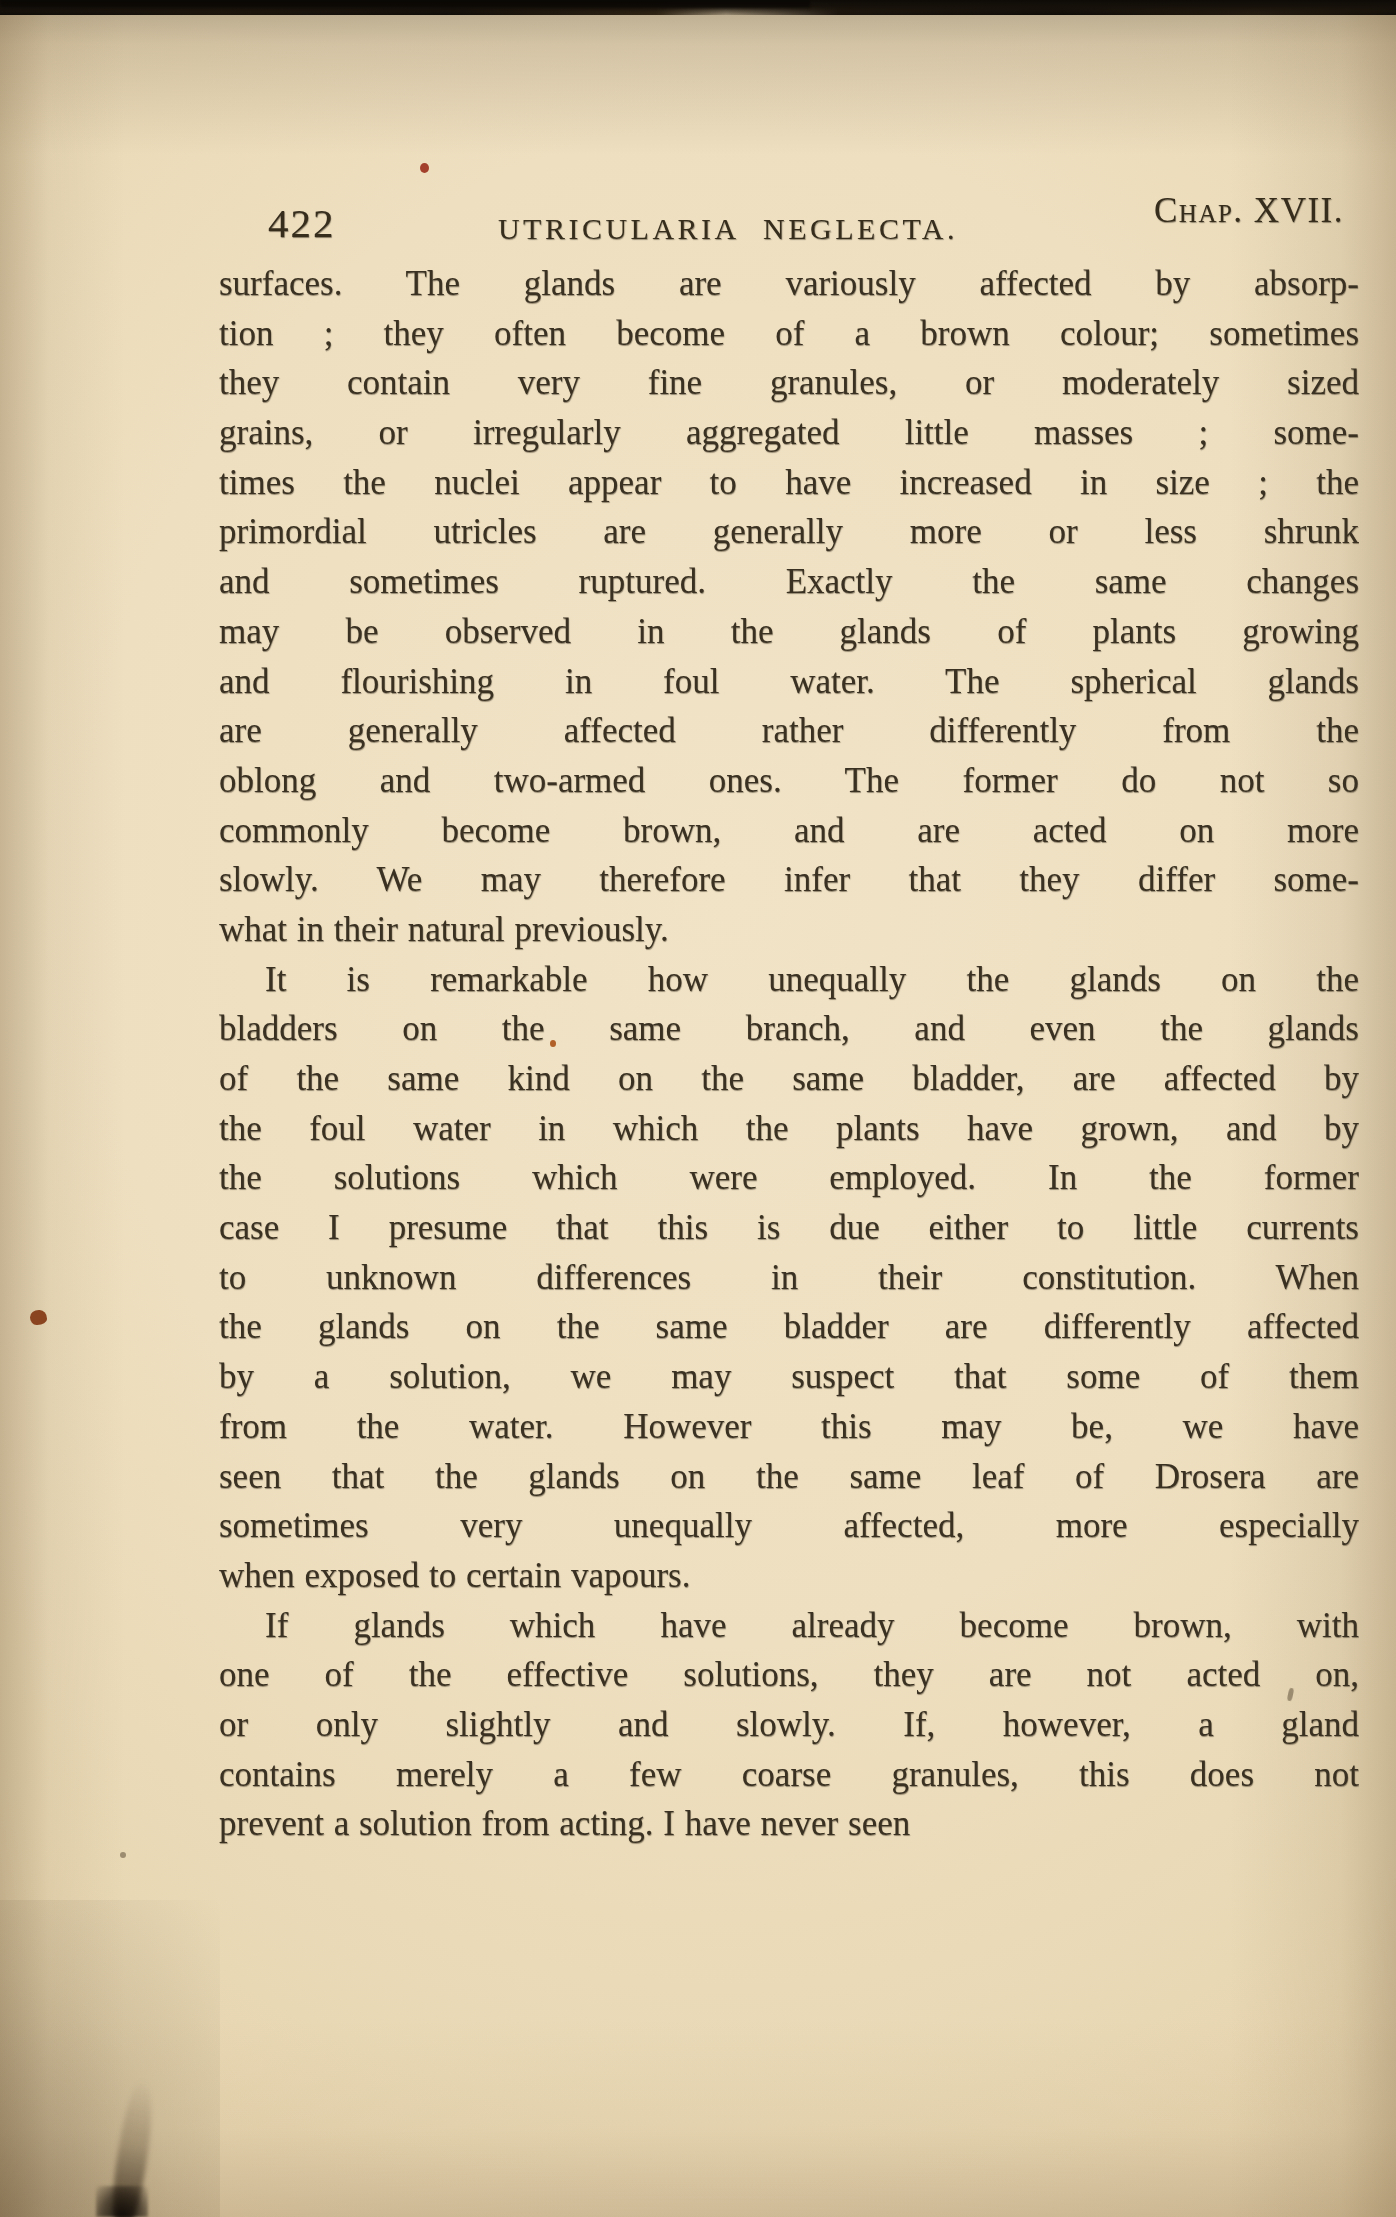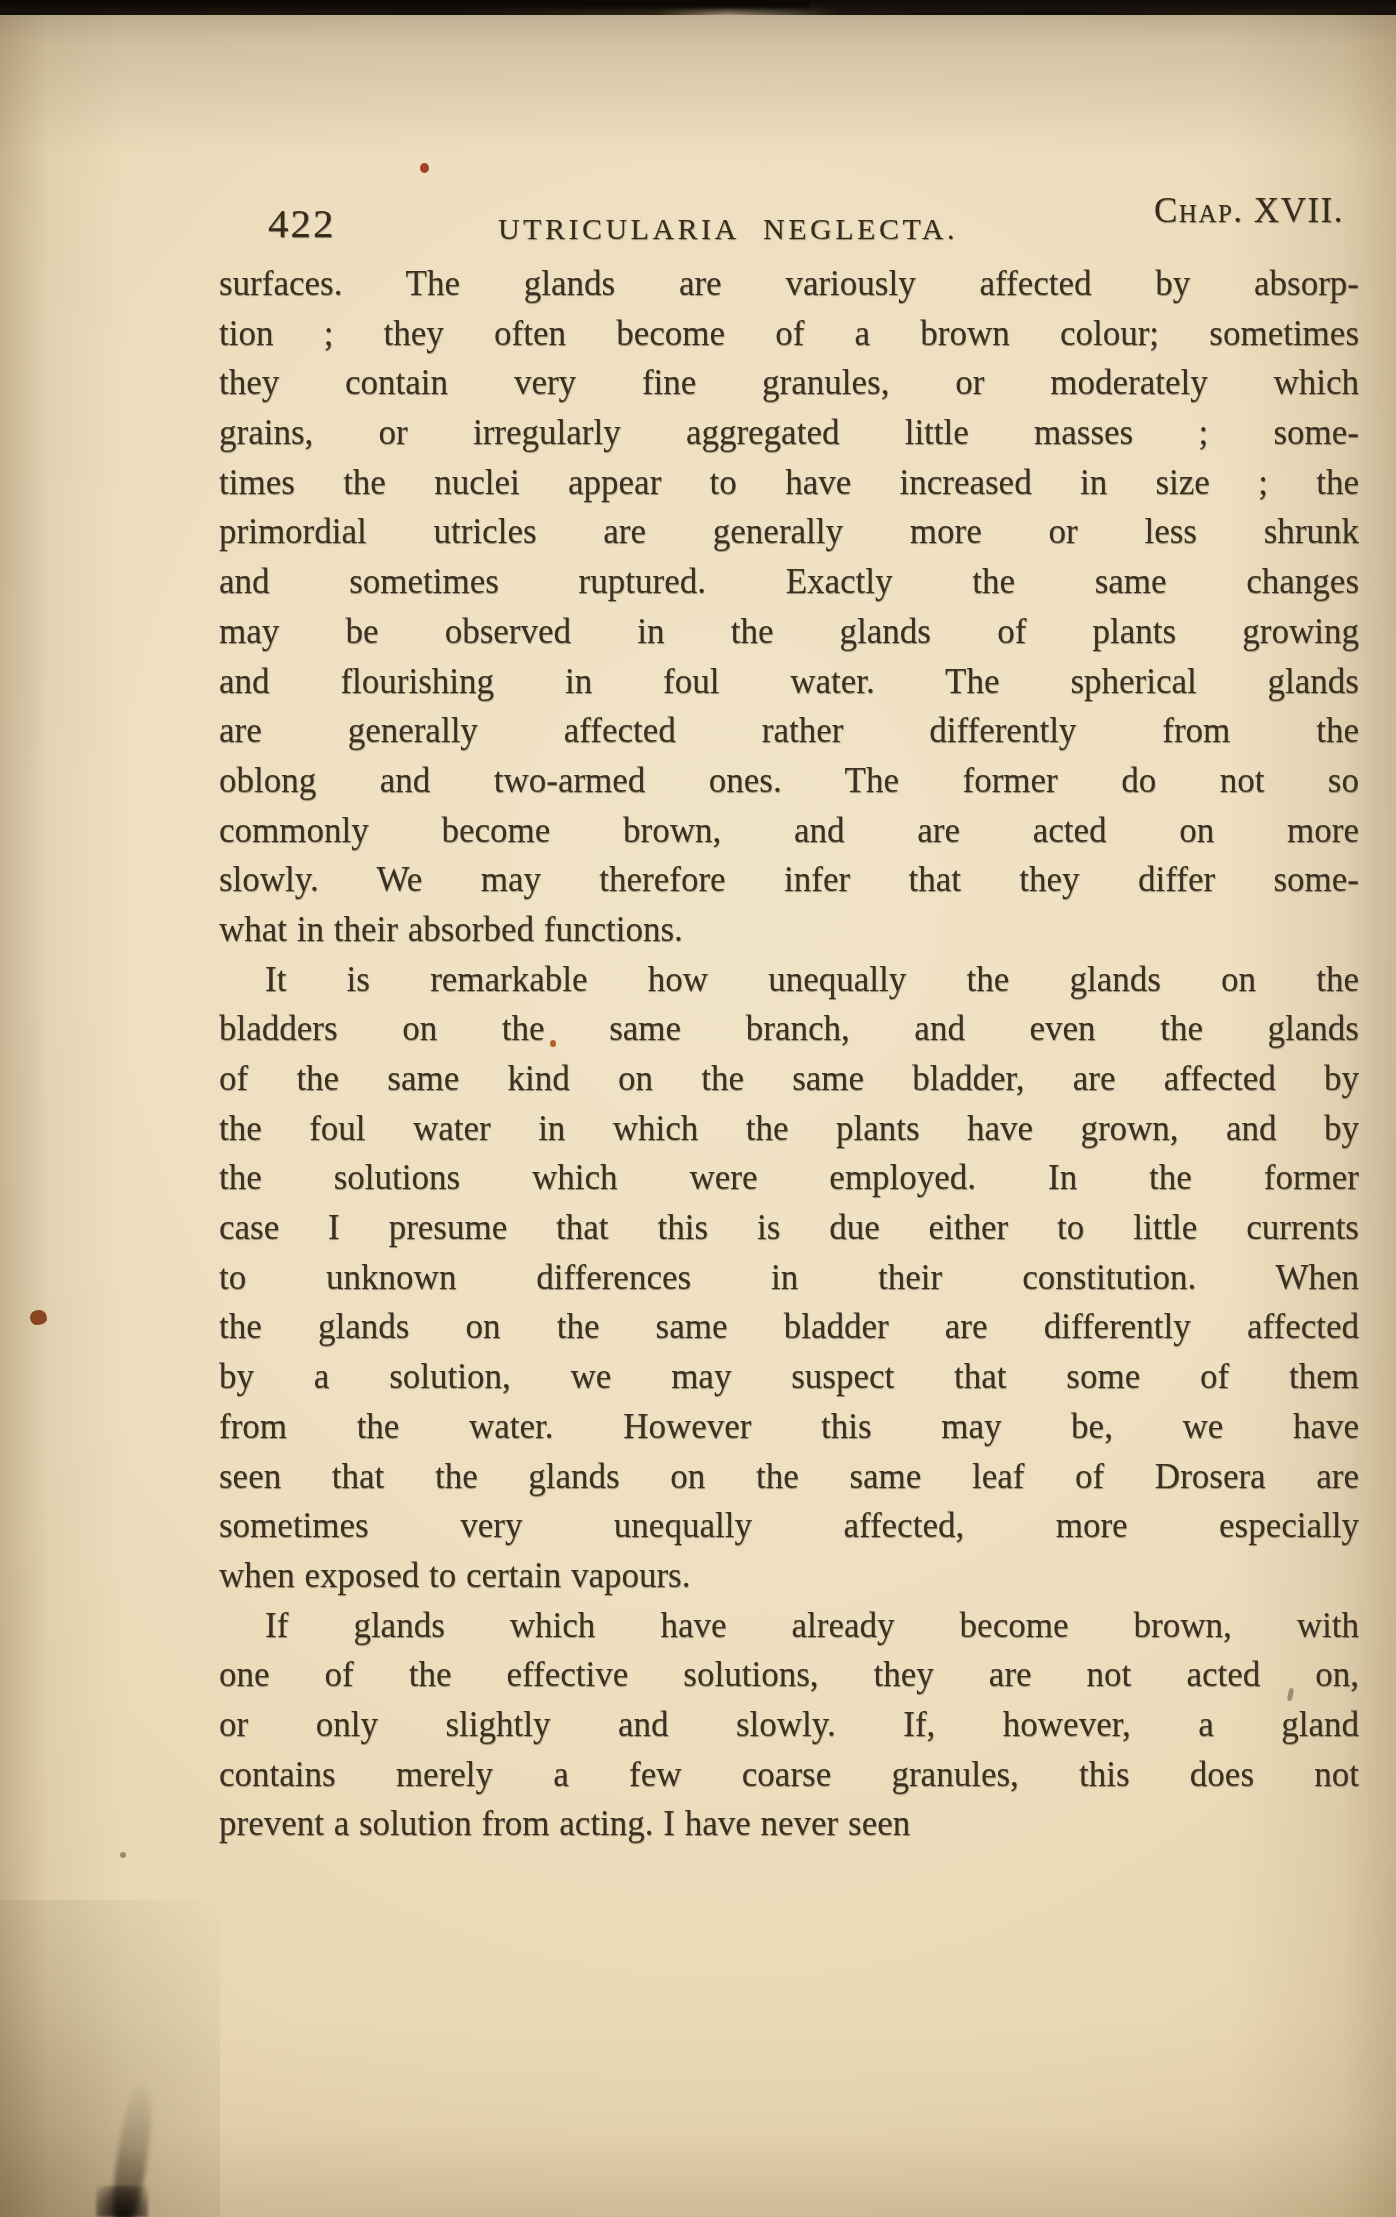--- a/index.html
+++ b/index.html
@@ -98,32 +98,32 @@
   <div class="header">
     <span class="page-number">422</span>
     <span class="running-title">UTRICULARIA NEGLECTA.</span>
     <span class="chapter-header">Chap. XVII.</span>
   </div>
 
   <div class="page-text">
       <div class="paragraph">
         <div class="line">surfaces. The glands are variously affected by absorp-</div>
         <div class="line">tion ; they often become of a brown colour; sometimes</div>
-        <div class="line">they contain very fine granules, or moderately which</div>
+        <div class="line">they contain very fine granules, or moderately sized</div>
         <div class="line">grains, or irregularly aggregated little masses ; some-</div>
         <div class="line">times the nuclei appear to have increased in size ; the</div>
         <div class="line">primordial utricles are generally more or less shrunk</div>
         <div class="line">and sometimes ruptured. Exactly the same changes</div>
         <div class="line">may be observed in the glands of plants growing</div>
         <div class="line">and flourishing in foul water. The spherical glands</div>
         <div class="line">are generally affected rather differently from the</div>
         <div class="line">oblong and two-armed ones. The former do not so</div>
         <div class="line">commonly become brown, and are acted on more</div>
         <div class="line">slowly. We may therefore infer that they differ some-</div>
-        <div class="line last">what in their absorbed functions.</div>
+        <div class="line last">what in their natural previously.</div>
       </div>
       <div class="paragraph">
         <div class="line indent">It is remarkable how unequally the glands on the</div>
         <div class="line">bladders on the same branch, and even the glands</div>
         <div class="line">of the same kind on the same bladder, are affected by</div>
         <div class="line">the foul water in which the plants have grown, and by</div>
         <div class="line">the solutions which were employed. In the former</div>
         <div class="line">case I presume that this is due either to little currents</div>
         <div class="line">to unknown differences in their constitution. When</div>
         <div class="line">the glands on the same bladder are differently affected</div>

